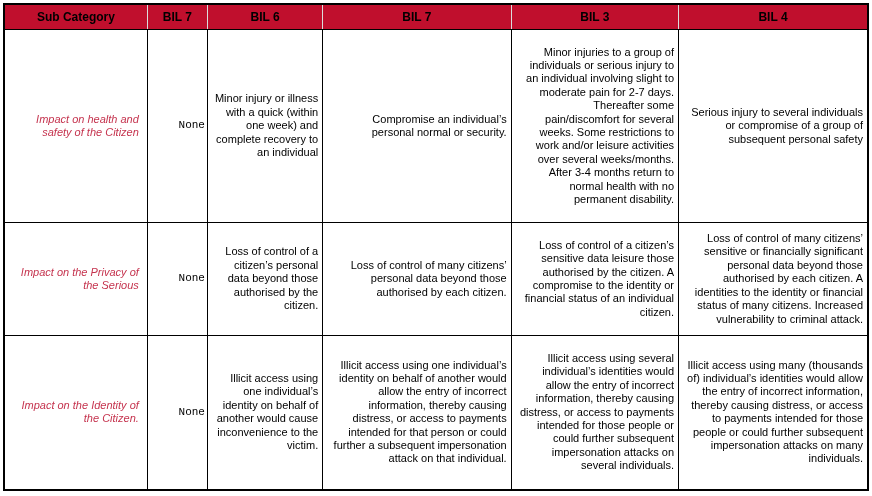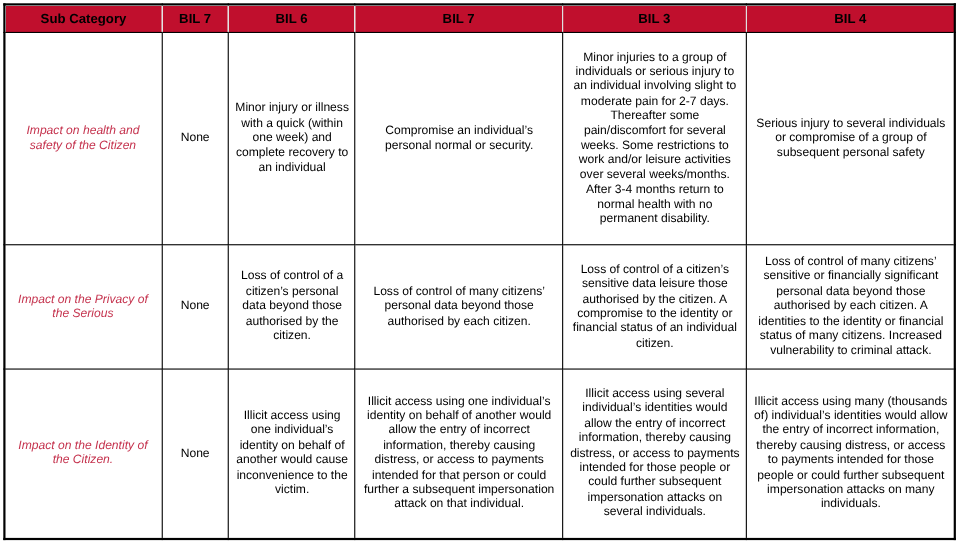--- a/index.html
+++ b/index.html
@@ -16,26 +16,26 @@
     background: #C00F2D; color: #000000;
     font-size: 12px; font-weight: bold; text-align: center;
     padding: 2px 2px; height: 20px;
     border-right: 1px solid #dcdcdc; border-bottom: 1px solid #000000;
     overflow: hidden;
   }
   th:last-child { border-right: none; }
   td {
     border: 1px solid #000000;
     font-size: 11px; line-height: 13.4px; color: #000000;
-    vertical-align: middle; text-align: center;
+    vertical-align: middle; text-align: right;
     padding: 2px 4px 2px 5px;
     overflow: hidden;
   }
   td.subcat { color: #C5334E; padding-left: 7px; padding-right: 8px; font-style: italic; }
-  td.bil0 { text-align: center; padding-left: 2px; padding-right: 2px; }
+  td.bil0 { padding-left: 2px; padding-right: 2px; font-family: Liberation Mono, monospace; }
   tr.r1 { height: 193px; }
   tr.r2 { height: 113px; }
   tr.r3 { height: 154px; }
 </style>
 </head>
 <body>
 
 <div class="page">
   <table class="bil-table">
     <colgroup>

